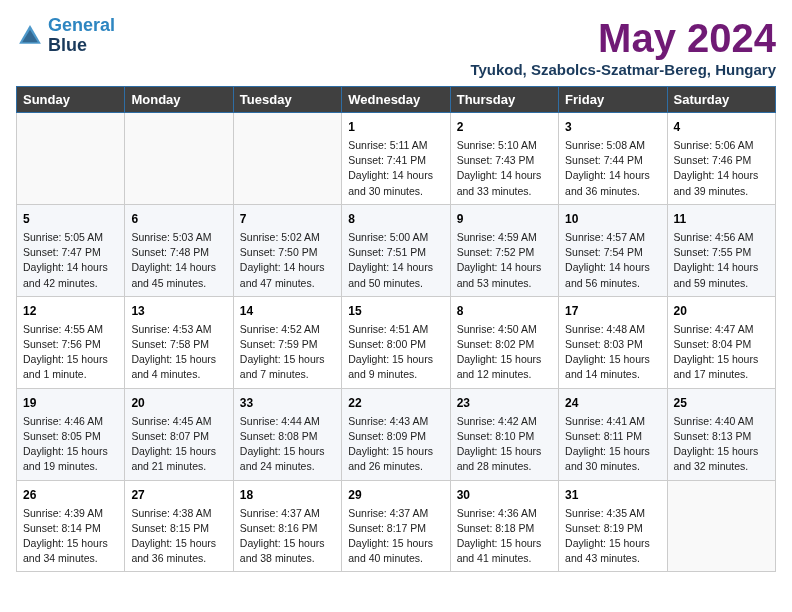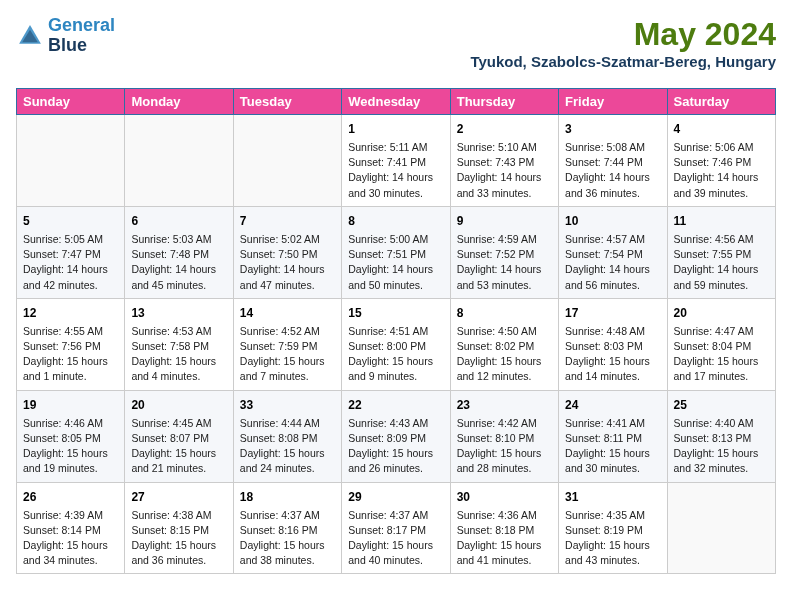--- a/index.html
+++ b/index.html
@@ -7,21 +7,21 @@
       font-family: Arial, sans-serif;
       background: #fff;
       width: 792px;
       min-height: 612px;
       padding: 16px;
     }
     .header {
       display: flex;
       justify-content: space-between;
       align-items: flex-start;
-      margin-bottom: 18px;
+      margin-bottom: 8px;
       gap: 15px;
     }
     .logo {
       display: flex;
       align-items: center;
       gap: 4px;
     }
     .logo-text {
       font-size: 18px;
       font-weight: bold;
@@ -32,36 +32,36 @@
       color: #2e86c1;
     }
     .logo-icon {
       width: 28px;
       height: 28px;
     }
     .title-block {
       text-align: right;
     }
     .month-title {
-      font-size: 32px;
-      font-weight: bold;
-      color: #4d7c0f;
+      font-size: 40px;
+      font-weight: bold;
+      color: #701a75;
     }
     .location-title {
       font-size: 15px;
       color: #1a3a5c;
       font-weight: bold;
     }
     .calendar {
       width: 100%;
       border-collapse: collapse;
       border: 1px solid #ccc;
     }
     .calendar th {
-      background-color: #ec4899;
+      background-color: #404040;
       color: #fff;
       text-align: left;
       padding: 5px 6px;
       font-size: 13px;
       border: 1px solid #2e6da4;
     }
     .calendar td {
       vertical-align: top;
       padding: 5px 6px;
       border: 1px solid #ccc;

